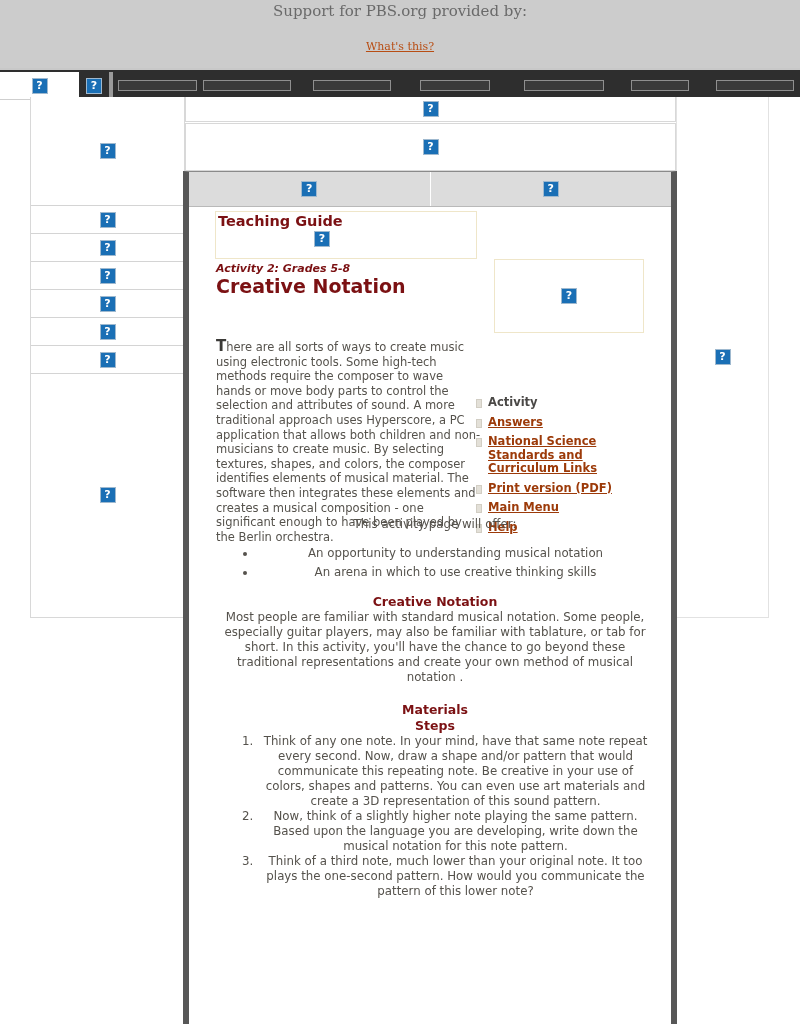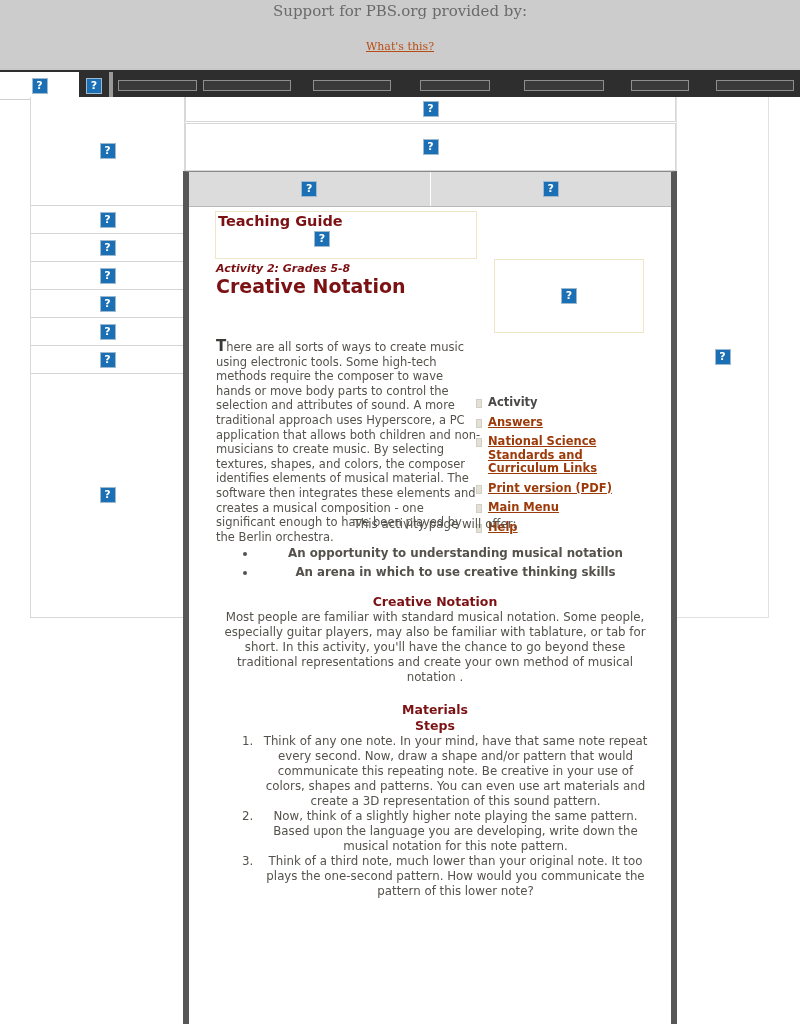--- a/index.html
+++ b/index.html
@@ -278,21 +278,20 @@
     color: #55524c;
     line-height: 15px;
     text-align: center;
   }
   .flow p { margin: 0 0 0 0; }
   .flow .lead { margin-bottom: 14px; }
   .flow ul {
     margin: 0 0 14px 0;
     padding-left: 41px;
     list-style: disc;
-    font-weight: bold;
   }
   .flow ul li { margin-bottom: 4px; }
   .flow ol {
     margin: 0 0 0 0;
     padding-left: 41px;
   }
   .flow ol li { margin-bottom: 0px; }
   .sec-head {
     font-weight: bold;
     font-size: 12.5px;

